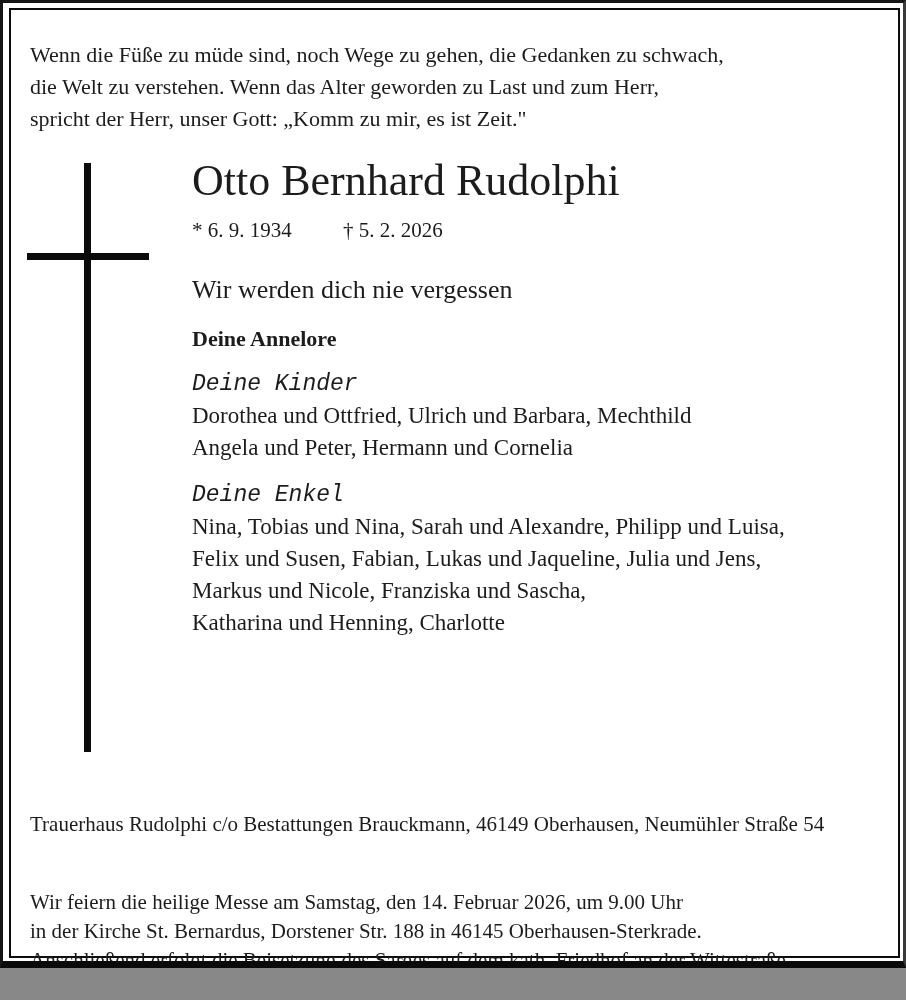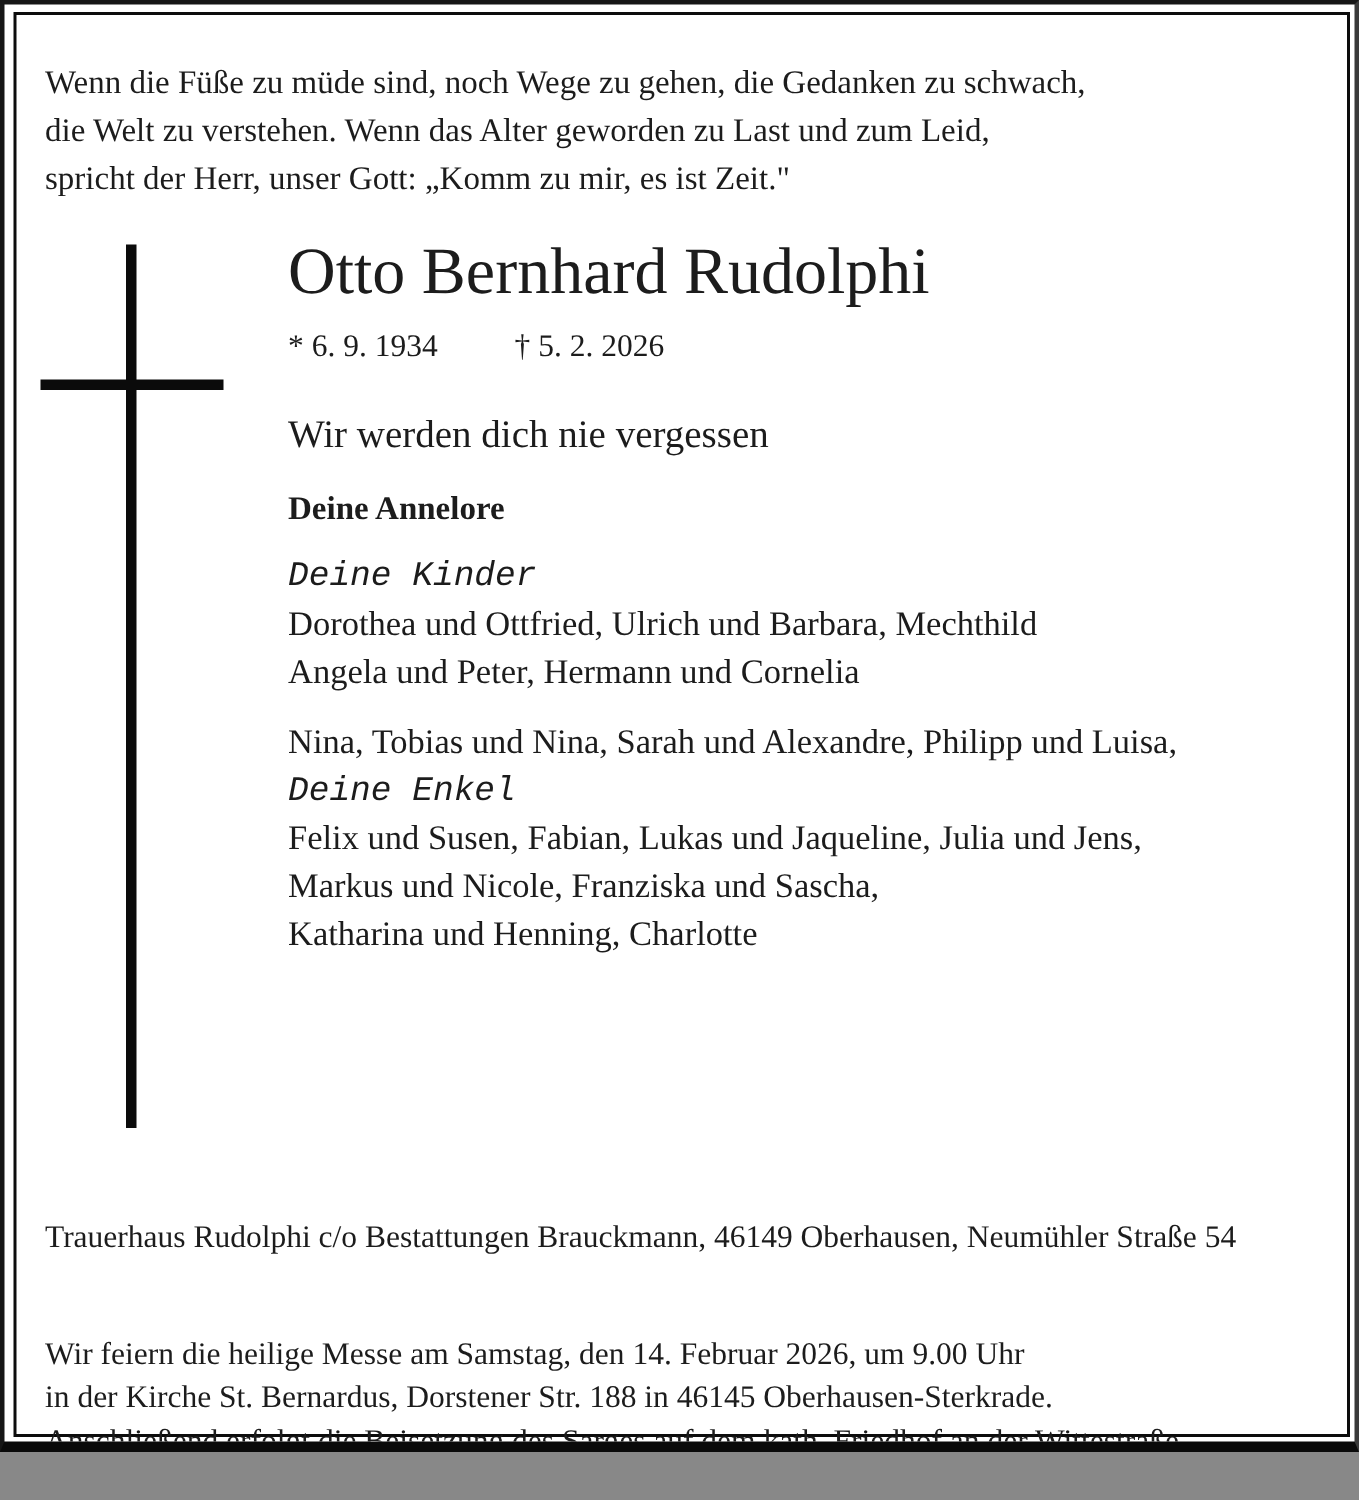--- a/index.html
+++ b/index.html
@@ -88,21 +88,21 @@
   .line { display: block; }
 </style>
 </head>
 <body>
 
 <div class="notice-outer">
   <div class="page"></div>
 
   <div class="abs verse">
     <span class="line">Wenn die Füße zu müde sind, noch Wege zu gehen, die Gedanken zu schwach,</span>
-    <span class="line">die Welt zu verstehen. Wenn das Alter geworden zu Last und zum Leid,</span>
+    <span class="line">die Welt zu verstehen. Wenn das Alter geworden zu Last und zum Herr,</span>
     <span class="line">spricht der Herr, unser Gott: „Komm zu mir, es ist Zeit."</span>
   </div>
 
   <div class="cross-v"></div>
   <div class="cross-h"></div>
 
   <div class="abs name">Otto Bernhard Rudolphi</div>
 
   <div class="abs dates">
     <span class="birth">* 6. 9. 1934</span><span>† 5. 2. 2026</span>
@@ -111,22 +111,22 @@
   <div class="abs farewell">Wir werden dich nie vergessen</div>
   <div class="abs signature">Deine Annelore</div>
 
   <div class="abs family-block children">
     <span class="line heading">Deine Kinder</span>
     <span class="line">Dorothea und Ottfried, Ulrich und Barbara, Mechthild</span>
     <span class="line">Angela und Peter, Hermann und Cornelia</span>
   </div>
 
   <div class="abs family-block grandchildren">
+    <span class="line heading">Deine Enkel</span>
     <span class="line">Nina, Tobias und Nina, Sarah und Alexandre, Philipp und Luisa,</span>
-    <span class="line heading">Deine Enkel</span>
     <span class="line">Felix und Susen, Fabian, Lukas und Jaqueline, Julia und Jens,</span>
     <span class="line">Markus und Nicole, Franziska und Sascha,</span>
     <span class="line">Katharina und Henning, Charlotte</span>
   </div>
 
 
   <div class="abs address">Trauerhaus Rudolphi c/o Bestattungen Brauckmann, 46149 Oberhausen, Neumühler Straße 54</div>
 
   <div class="abs service">
     <span class="line">Wir feiern die heilige Messe am Samstag, den 14. Februar 2026, um 9.00 Uhr</span>

